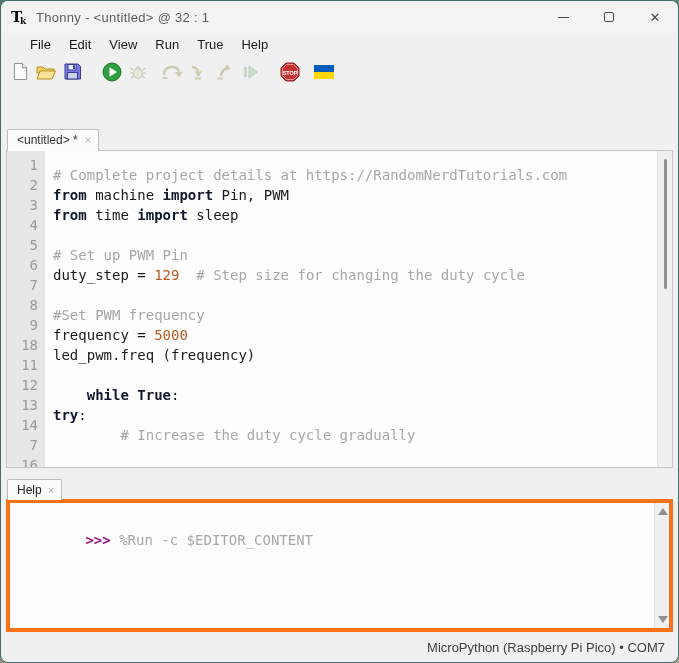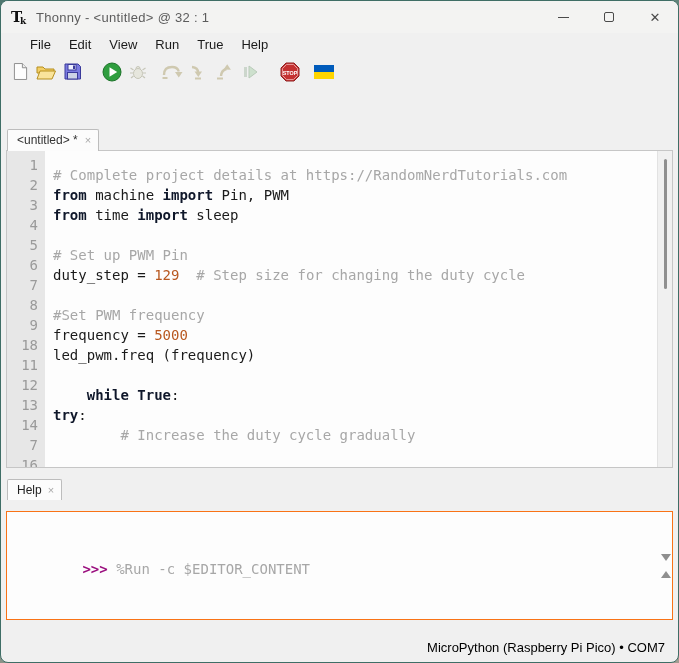--- a/index.html
+++ b/index.html
@@ -50,34 +50,34 @@
   .tk-num { color:#b85820; }
   .tk-com { color:#a7a7a7; }
   .ed-scroll { width:15px; background:#f0f0f0; border-left:1px solid #e2e2e2; position:relative; flex:0 0 auto; }
   .ed-thumb { position:absolute; left:6px; top:8px; width:3px; height:130px; background:#8f8f8f; border-radius:2px; }
   
   .pane-gap { height:9px; flex:0 0 auto; }
   .shell-tabrow { height:22px; padding-left:6px; display:flex; align-items:flex-end; flex:0 0 auto; }
   .shell-tab { background:#fcfcfc; border:1px solid #bdbdbd; border-bottom:none; border-radius:2px 2px 0 0;
     padding:3px 7px 3px 9px; font-size:12px; color:#222; display:flex; align-items:center; gap:6px;
     margin-bottom:-1px; position:relative; z-index:2; }
-  .shell-wrap { flex:1 1 auto; margin:12px 5px; background:#fdfdfd; border:1px solid #f97316;
-    display:flex; overflow:hidden; position:relative; z-index:1;align-items:center; }
+  .shell-wrap { flex:1 1 auto; margin:0 5px; background:#fdfdfd; border:4px solid #f97316;
+    display:flex; overflow:hidden; position:relative; z-index:1; }
   .shell-body { flex:1 1 auto; padding:7px 0 0 8px; font-family:"DejaVu Sans Mono", monospace; font-size:14px; }
   .shell-line { white-space:pre; line-height:20px; }
   .shell-prompt { color:#9b107f; font-weight:bold; }
   .shell-cmd { color:#a7a7a7; }
   .sh-scroll { width:15px; background:#f0f0f0; border-left:1px solid #e2e2e2; position:relative; flex:0 0 auto; }
   .arrow-up, .arrow-down { position:absolute; left:3px; width:0; height:0;
     border-left:5px solid transparent; border-right:5px solid transparent; }
   .arrow-up   { top:5px;    border-bottom:7px solid #8f8f8f; }
   .arrow-down { bottom:5px; border-top:7px solid #8f8f8f; }
   
   .statusbar { height:30px; flex:0 0 auto; display:flex; align-items:center; justify-content:flex-end;
-    padding-right:13px; font-size:13px; color:#000000; }
+    padding-right:13px; font-size:13px; color:#404040; }
   svg { display:block; }
 </style>
 </head>
 <body>
 
 <div class="window">
 
   <div class="titlebar">
     <span class="logo">
       <svg viewBox="0 0 16 16" width="16" height="16">

